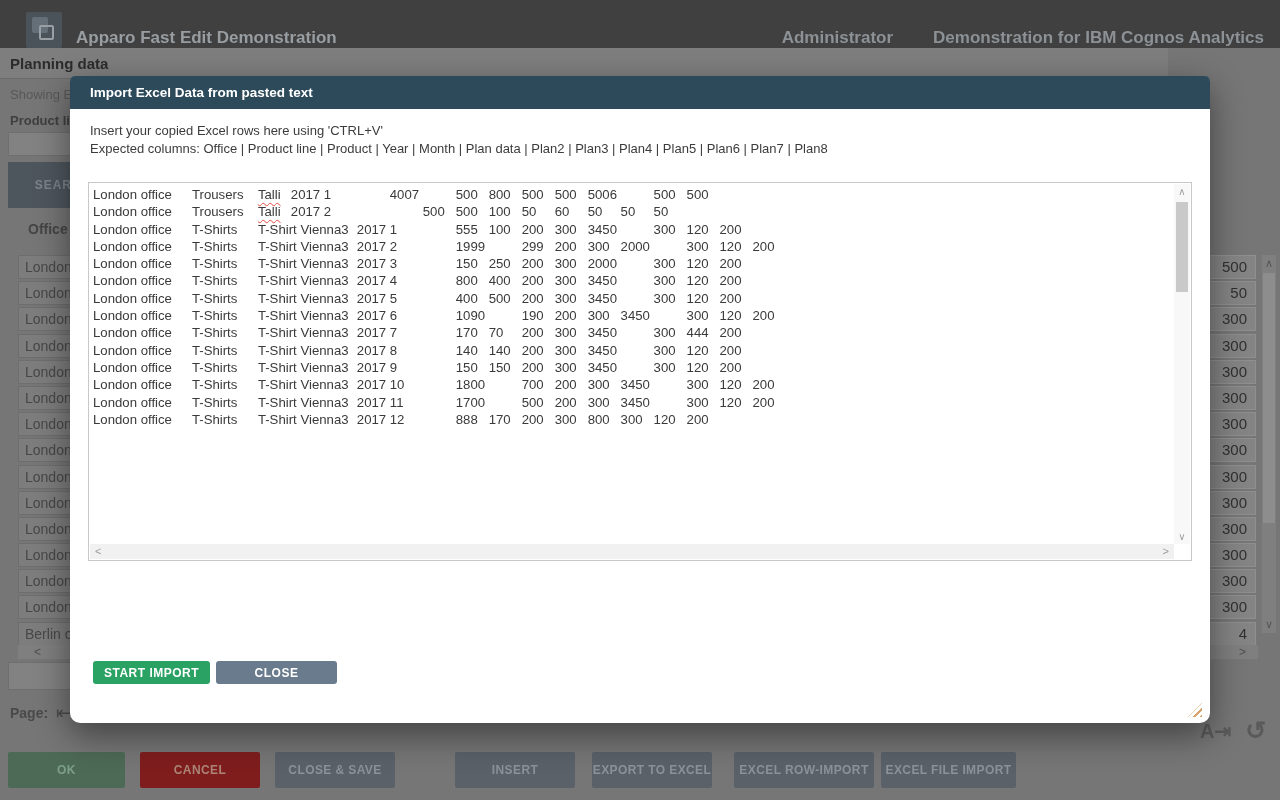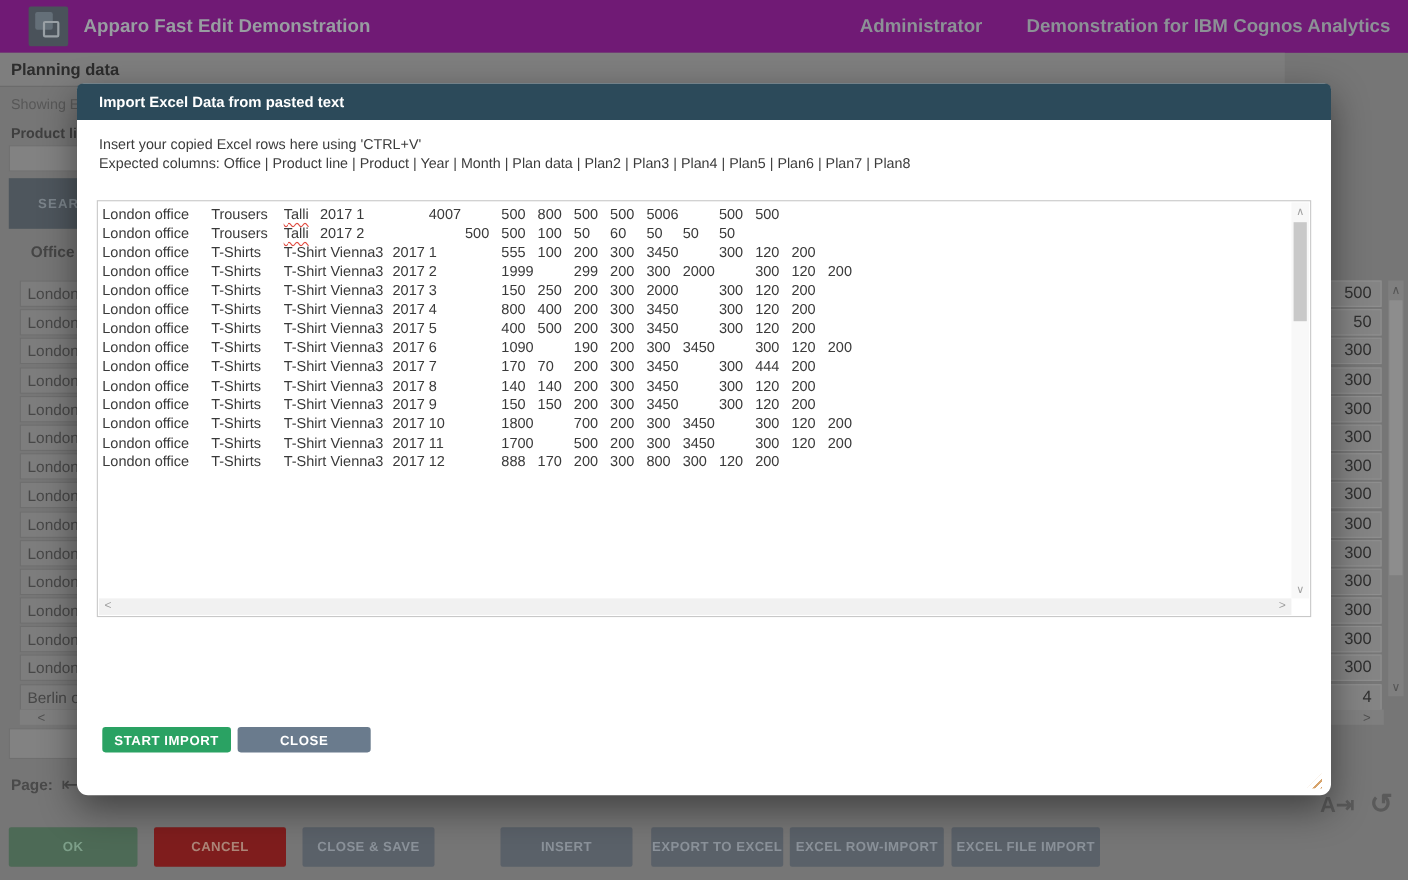--- a/index.html
+++ b/index.html
@@ -1,22 +1,22 @@
 <!DOCTYPE html>
 <html><head>
 <meta charset="utf-8">
 <style>
   * { margin:0; padding:0; box-sizing:border-box; }
   html,body { width:1280px; height:800px; overflow:hidden; background:#767676;
     font-family:"Liberation Sans", sans-serif; }
   .stage { position:relative; width:1280px; height:800px; background:#767676; overflow:hidden; }
 
   
-  .topbar { position:absolute; left:0; top:0; width:1280px; height:48px; background:#701a75;
-    display:flex; align-items:center; }
+  .topbar { position:absolute; left:0; top:0; width:1280px; height:48px; background:#404040;
+    display:flex; align-items:flex-end; }
   .logo { position:relative; width:36px; height:36px; margin-left:26px; background:#4a525a; border-radius:2px; flex:0 0 auto; }
   .logo .sq1 { position:absolute; left:6px; top:5px; width:16px; height:16px; background:#646f78; border-radius:2px; }
   .logo .sq2 { position:absolute; left:13px; top:13px; width:15px; height:15px; border:2px solid #99a0a5; border-radius:2px; }
   .topbar-title { margin-left:14px; font-size:17px; font-weight:bold; color:#989da1; }
   .topbar-right { margin-left:auto; display:flex; gap:40px; margin-right:16px; }
   .topbar-right span { font-size:17px; font-weight:bold; color:#8c9196; cursor:default; }
 
   
   .planning-band { position:absolute; left:0; top:48px; width:1168px; height:31px; background:#7e7e7e;
     border-bottom:1px solid #6a6a6a; line-height:31px; padding-left:10px;
@@ -52,21 +52,21 @@
   .pager-right .refresh { font-size:25px; }
 
   .bottom-btns { position:absolute; left:8px; top:752px; display:flex; height:36px; }
   .bbtn { height:36px; border:0; border-radius:2px; font-size:12px; font-weight:bold; letter-spacing:.4px;
     text-align:center; font-family:"Liberation Sans", sans-serif; }
   .bbtn:nth-child(1){ width:117px; }
   .bbtn:nth-child(2){ width:120px; margin-left:15px; }
   .bbtn:nth-child(3){ width:120px; margin-left:15px; }
   .bbtn:nth-child(4){ width:120px; margin-left:60px; }
   .bbtn:nth-child(5){ width:120px; margin-left:17px; }
-  .bbtn:nth-child(6){ width:140px; margin-left:6px; }
+  .bbtn:nth-child(6){ width:140px; margin-left:22px; }
   .bbtn:nth-child(7){ width:135px; margin-left:7px; }
   .v-ok { background:#4d6a56; color:#7d9f89; }
   .v-cancel { background:#7f1d1d; color:#ad8578; }
   .v-neutral { background:#5a6169; color:#8b929a; }
 
   
   .modal { position:absolute; left:70px; top:76px; width:1140px; height:647px; background:#ffffff;
     border-radius:6px 6px 10px 10px; box-shadow:0 12px 34px rgba(0,0,0,.45); }
   .modal-header { height:33px; background:#2c4a5a; border-radius:5px 5px 0 0; color:#ffffff;
     font-size:13.5px; font-weight:bold; line-height:33px; padding-left:20px; }

